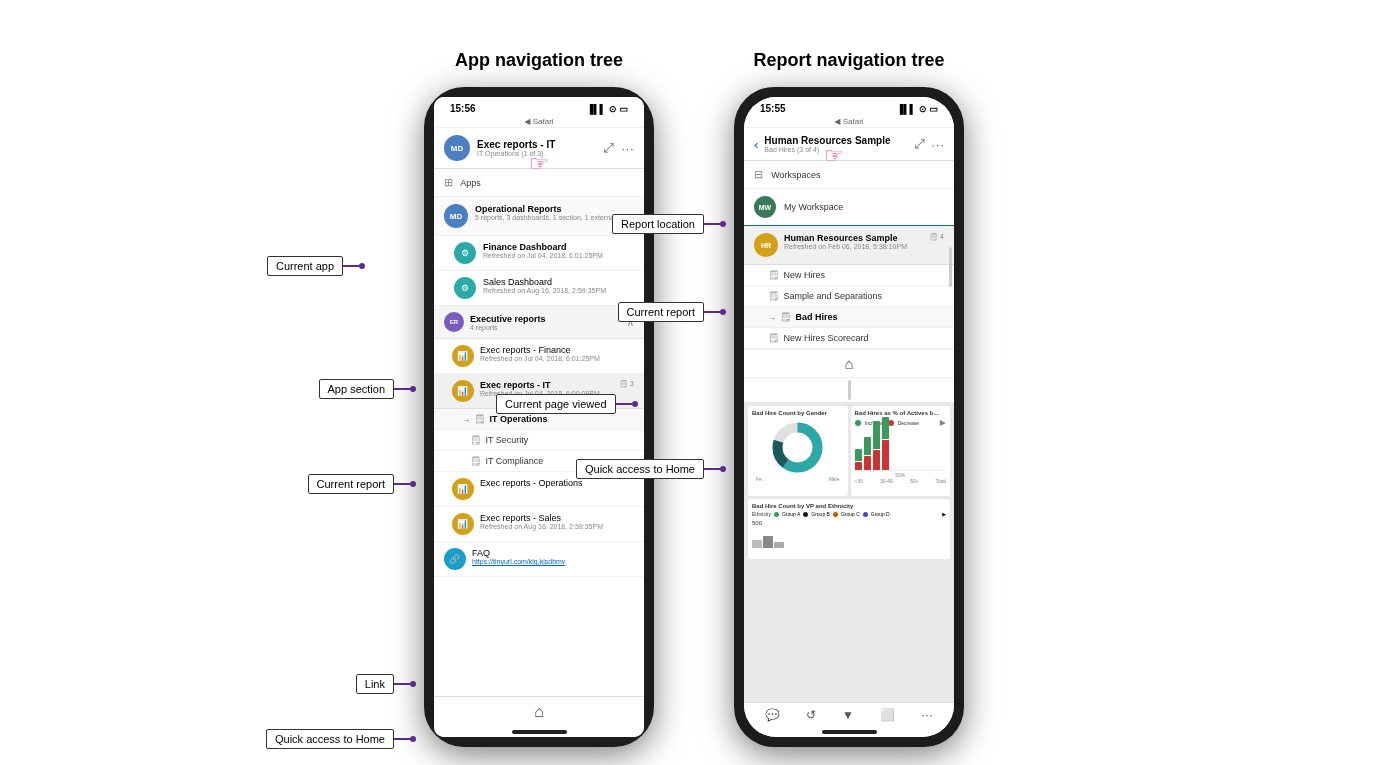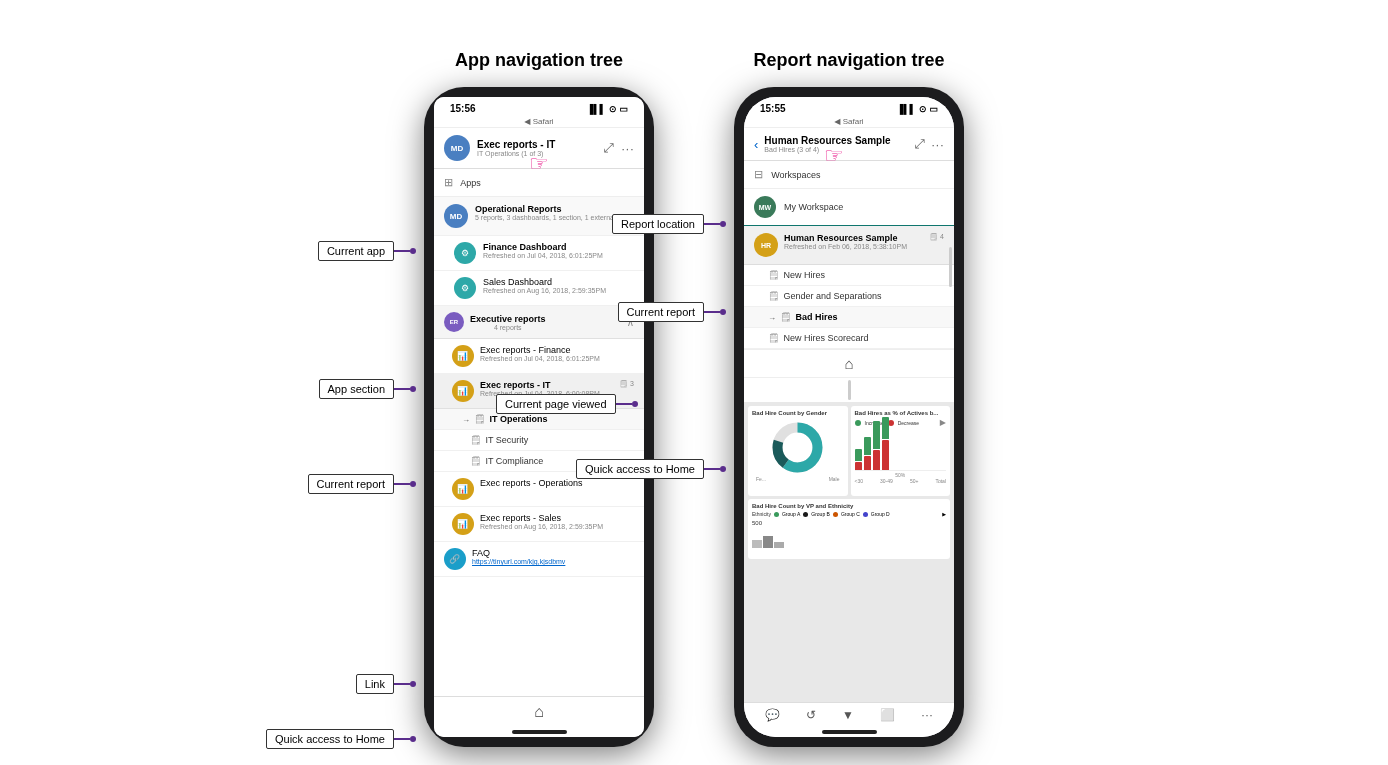--- a/index.html
+++ b/index.html
@@ -21,21 +21,21 @@
 
   <div style="display:flex; justify-content:center; gap:80px; align-items:flex-start; padding-top:10px;">
 
     <div style="display:flex; flex-direction:column; align-items:center;">
       <div style="font-size:18px; font-weight:700; margin-bottom:16px; text-align:center;">App navigation tree</div>
 
       <div style="position:relative; display:flex; align-items:flex-start;">
 
         <div style="display:flex; flex-direction:column; position:absolute; right:calc(100% + 8px); top:52px; width:160px;">
 
-          <div style="display:flex; align-items:center; position:absolute; top:102px; right:0; width:200px; justify-content:flex-end;">
+          <div style="display:flex; align-items:center; position:absolute; top:117px; right:0; width:200px; justify-content:center;">
             <div style="border:1.5px solid #333; padding:3px 8px; font-size:11px; background:white; border-radius:2px; white-space:nowrap;">Current app</div>
             <div style="width:16px; height:2px; background:#5a2d8c;"></div>
             <div style="width:6px;height:6px;border-radius:50%;background:#5a2d8c;"></div>
           </div>
 
           <div style="display:flex; align-items:center; position:absolute; top:240px; right:0; width:200px; justify-content:flex-end;">
             <div style="border:1.5px solid #333; padding:3px 8px; font-size:11px; background:white; border-radius:2px; white-space:nowrap;">App section</div>
             <div style="width:16px; height:2px; background:#5a2d8c;"></div>
             <div style="width:6px;height:6px;border-radius:50%;background:#5a2d8c;"></div>
           </div>
@@ -115,21 +115,21 @@
               </div>
 
               <div style="display:flex;align-items:flex-start;gap:7px;padding:6px 10px 6px 20px;border-bottom:1px solid #f0f0f0;">
                 <div style="width:22px;height:22px;border-radius:50%;background:#2da8a8;color:white;font-size:9px;display:flex;align-items:center;justify-content:center;flex-shrink:0;">⚙</div>
                 <div>
                   <div style="font-size:9px;font-weight:500;">Sales Dashboard</div>
                   <div style="font-size:7px;color:#888;">Refreshed on Aug 16, 2018, 2:59:35PM</div>
                 </div>
               </div>
 
-              <div style="display:flex;align-items:center;justify-content:space-between;padding:6px 10px;background:#f5f5f5;border-bottom:1px solid #e0e0e0;text-align:center;">
+              <div style="display:flex;align-items:center;justify-content:space-between;padding:6px 10px;background:#f5f5f5;border-bottom:1px solid #e0e0e0;">
                 <div style="display:flex;align-items:center;gap:6px;">
                   <div style="width:20px;height:20px;border-radius:50%;background:#7a5cc0;color:white;font-size:6px;font-weight:700;display:flex;align-items:center;justify-content:center;">ER</div>
                   <div>
                     <div style="font-size:9px;font-weight:600;">Executive reports</div>
                     <div style="font-size:7px;color:#888;">4 reports</div>
                   </div>
                 </div>
                 <span style="font-size:10px;color:#888;">∧</span>
               </div>
 
@@ -291,21 +291,21 @@
 
               <div style="background:white;">
 
                 <div style="display:flex;align-items:center;gap:4px;padding:5px 10px 5px 24px;border-bottom:1px solid #f0f0f0;">
                   <span style="font-size:9px;color:#888;">🗒</span>
                   <span style="font-size:9px;color:#333;">New Hires</span>
                 </div>
 
                 <div style="display:flex;align-items:center;gap:4px;padding:5px 10px 5px 24px;border-bottom:1px solid #f0f0f0;">
                   <span style="font-size:9px;color:#888;">🗒</span>
-                  <span style="font-size:9px;color:#333;">Gender and Separations</span>
+                  <span style="font-size:9px;color:#333;">Sample and Separations</span>
                 </div>
 
                 <div style="display:flex;align-items:center;gap:4px;padding:5px 10px 5px 24px;border-bottom:1px solid #f0f0f0;background:#f8f8f8;">
                   <span style="font-size:8px;color:#555;">→</span>
                   <span style="font-size:9px;color:#888;">🗒</span>
                   <span style="font-size:9px;font-weight:700;">Bad Hires</span>
                 </div>
 
                 <div style="display:flex;align-items:center;gap:4px;padding:5px 10px 5px 24px;border-bottom:1px solid #f0f0f0;">
                   <span style="font-size:9px;color:#888;">🗒</span>

